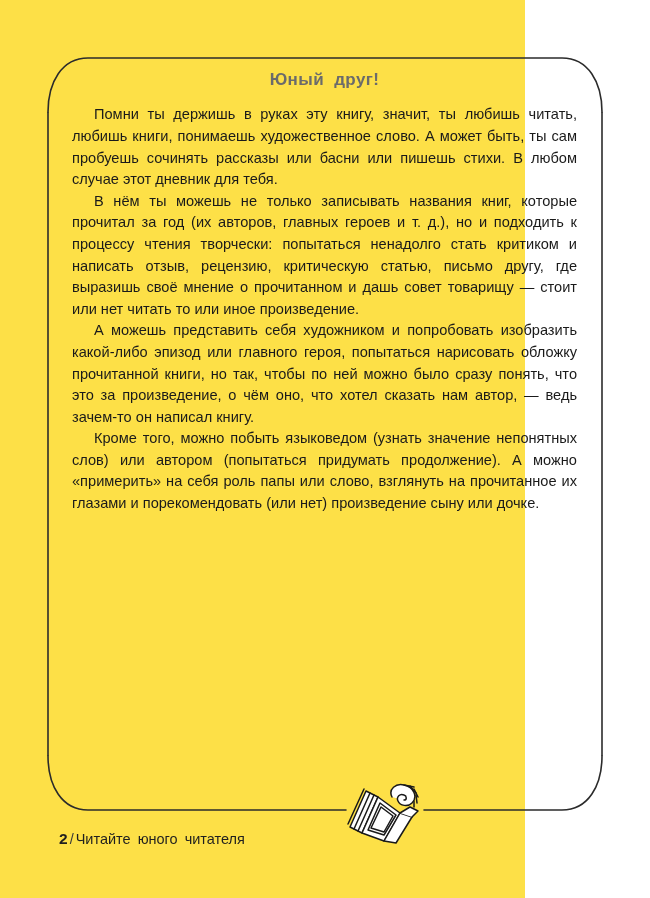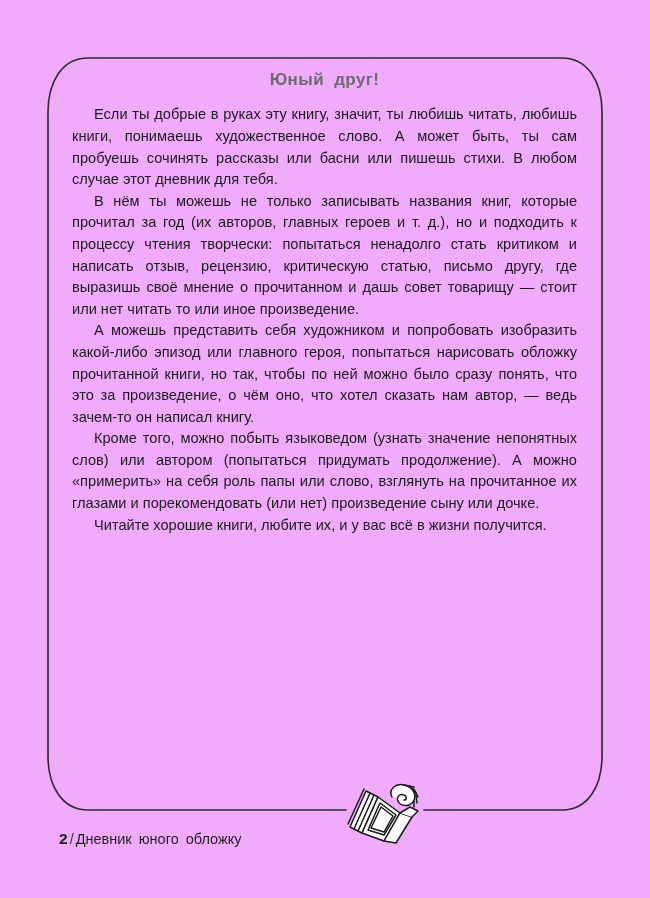--- a/index.html
+++ b/index.html
@@ -11,23 +11,23 @@
     width: 650px;
     height: 898px;
     position: relative;
     font-family: "Liberation Sans", "DejaVu Sans", sans-serif;
     overflow: hidden;
   }
 
   .page {
     position: absolute;
     inset: 0;
-    width: 650px;
+    width: 525px;
     height: 898px;
-    background: #f0abfc;
+    background: #fde047;
   }
 
   
   .frame-svg {
     position: absolute;
     left: 0;
     top: 0;
     width: 650px;
     height: 898px;
     pointer-events: none;
@@ -137,24 +137,23 @@
       <path d="M 66 3 L 72 10"></path>
       <path d="M 70 6 L 74 14"></path>
       <path d="M 72 12 L 73 20"></path>
       <path d="M 70 18 L 70 24"></path>
     </g>
   </svg>
 
   <div class="content">
     <h1 class="doc-title">Юный друг!</h1>
 
-    <p class="para">Если ты добрые в руках эту книгу, значит, ты любишь читать, любишь книги, понимаешь художественное слово. А может быть, ты сам пробуешь сочинять рассказы или басни или пишешь стихи. В любом случае этот дневник для тебя.</p>
+    <p class="para">Помни ты держишь в руках эту книгу, значит, ты любишь читать, любишь книги, понимаешь художественное слово. А может быть, ты сам пробуешь сочинять рассказы или басни или пишешь стихи. В любом случае этот дневник для тебя.</p>
     <p class="para">В нём ты можешь не только записывать названия книг, которые прочитал за год (их авторов, главных героев и т. д.), но и подходить к процессу чтения творчески: попытаться ненадолго стать критиком и написать отзыв, рецензию, критическую статью, письмо другу, где выразишь своё мнение о прочитанном и дашь совет товарищу — стоит или нет читать то или иное произведение.</p>
     <p class="para">А можешь представить себя художником и попробовать изобразить какой-либо эпизод или главного героя, попытаться нарисовать обложку прочитанной книги, но так, чтобы по ней можно было сразу понять, что это за произведение, о чём оно, что хотел сказать нам автор, — ведь зачем-то он написал книгу.</p>
     <p class="para">Кроме того, можно побыть языковедом (узнать значение непонятных слов) или автором (попытаться придумать продолжение).  А можно «примерить» на себя роль папы или слово, взглянуть на прочитанное их глазами и порекомендовать (или нет) произведение сыну или дочке.</p>
-    <p class="para">Читайте хорошие книги, любите их, и у вас всё в жизни получится.</p>
   </div>
 
   <div class="footer">
-    <span class="pg-num">2</span><span class="slash">/</span><span class="f-title">Дневник юного обложку</span>
+    <span class="pg-num">2</span><span class="slash">/</span><span class="f-title">Читайте юного читателя</span>
   </div>
 
 </div>
 
 </body></html>

